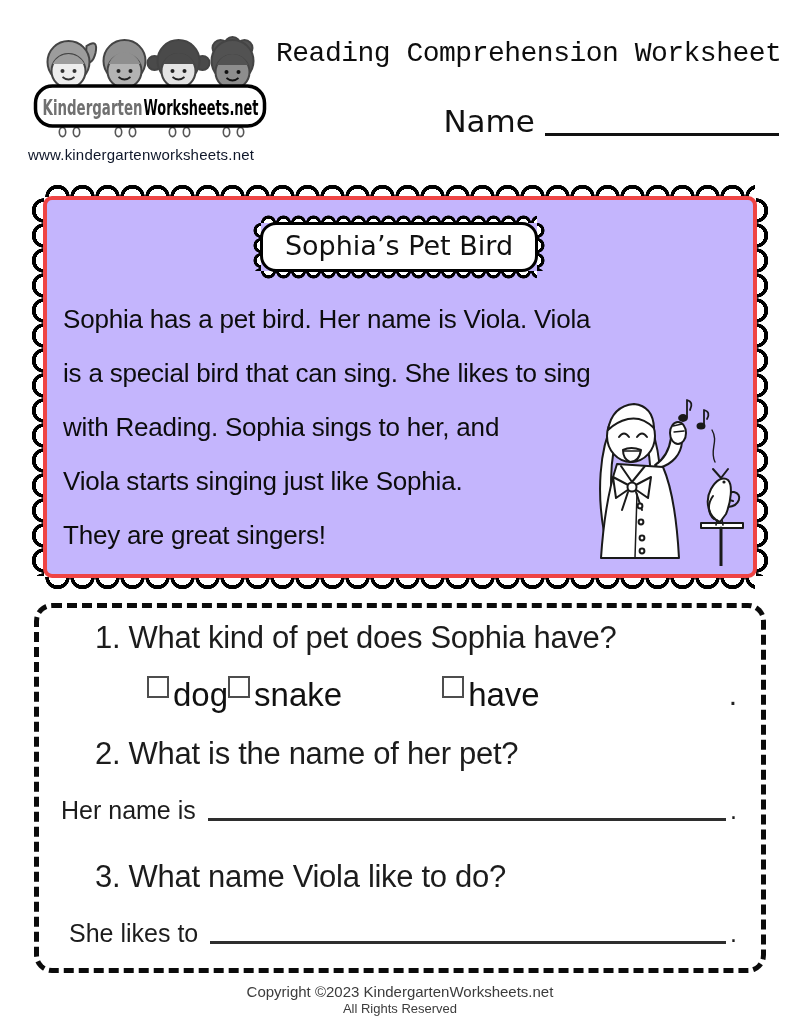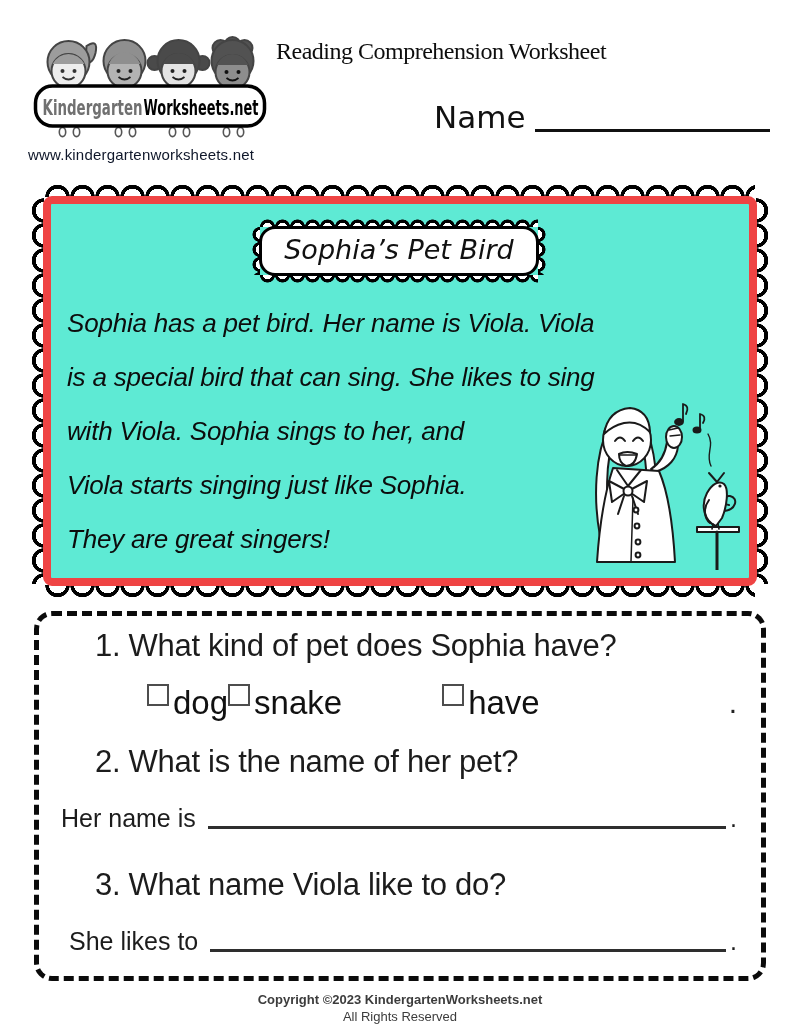--- a/index.html
+++ b/index.html
@@ -4,43 +4,43 @@
 <style>
   * { margin:0; padding:0; box-sizing:border-box; }
   html,body { width:800px; height:1035px; background:#ffffff; overflow:hidden;
               font-family:"Liberation Sans", sans-serif; color:#111; }
 
   
   .header { display:flex; padding:16px 28px 0 26px; }
   .logo-col { width:250px; flex:0 0 250px; }
   .logo-url { font-size:15px; color:#0f172a; margin:2px 0 0 2px; letter-spacing:.2px; }
   .right-col { flex:1; display:flex; flex-direction:column; }
-  .page-title { font-family:Liberation Serif, serif; font-size:24px; letter-spacing:-.5px;
+  .page-title { font-family:Liberation Mono, monospace; font-size:28px; letter-spacing:-.5px;
                 white-space:nowrap; margin-top:22px; color:#0d0d0d; }
   .name-row { display:flex; align-items:flex-end; width:338px; align-self:flex-end;
               margin-top:34px; font-family:"DejaVu Sans", sans-serif; font-size:31px; }
   .name-blank { flex:1; border-bottom:3px solid #111; margin:0 2px 3px 10px; height:6px; }
 
   
   .story-frame { position:relative; margin:20px 30px 0; padding:13px; }
   .sc { position:absolute; background-repeat:repeat-x; }
   .sc-top { top:1px; left:15px; right:15px; height:13px;
     background-image:radial-gradient(circle 13px at 50% 100%, #fff 0 8.5px, #000 8.5px 12px, rgba(0,0,0,0) 12.5px);
     background-size:25px 13px; }
   .sc-bottom { bottom:1px; left:15px; right:15px; height:13px;
     background-image:radial-gradient(circle 13px at 50% 0%, #fff 0 8.5px, #000 8.5px 12px, rgba(0,0,0,0) 12.5px);
     background-size:25px 13px; }
   .sc-left { left:1px; top:15px; bottom:15px; width:13px; background-repeat:repeat-y;
     background-image:radial-gradient(circle 13px at 100% 50%, #fff 0 8.5px, #000 8.5px 12px, rgba(0,0,0,0) 12.5px);
     background-size:13px 25px; }
   .sc-right { right:1px; top:15px; bottom:15px; width:13px; background-repeat:repeat-y;
     background-image:radial-gradient(circle 13px at 0% 50%, #fff 0 8.5px, #000 8.5px 12px, rgba(0,0,0,0) 12.5px);
     background-size:13px 25px; }
-  .story-inner { position:relative; border:8px solid #ef4444; border-radius:9px;
-                 background:#5eead4; padding:10px 18px 12px 16px; min-height:352px;font-style:italic; }
+  .story-inner { position:relative; border:4px solid #ef4444; border-radius:9px;
+                 background:#c4b5fd; padding:10px 18px 12px 16px; min-height:352px; }
 
   
   .capsule-wrap { position:relative; width:fit-content; margin:4px auto 12px; padding:8px; }
   .cp { position:absolute; background-repeat:repeat-x; }
   .cp-top { top:1px; left:9px; right:9px; height:8px;
     background-image:radial-gradient(circle 8px at 50% 100%, #fff 0 4.5px, #000 4.5px 7.2px, rgba(0,0,0,0) 7.8px);
     background-size:15px 8px; }
   .cp-bottom { bottom:1px; left:9px; right:9px; height:8px;
     background-image:radial-gradient(circle 8px at 50% 0%, #fff 0 4.5px, #000 4.5px 7.2px, rgba(0,0,0,0) 7.8px);
     background-size:15px 8px; }
@@ -66,21 +66,21 @@
   .choice { display:flex; align-items:flex-start; gap:4px; }
   .choice.c2 { } .choice.c3 { margin-left:100px; }
   .cbox { width:22px; height:22px; border:2.5px solid #4d4d4d; background:#fff; cursor:pointer; }
   .row-period { margin-left:auto; font-size:30px; color:#222; }
   .answer-row { display:flex; align-items:flex-end; margin-top:24px; font-size:25px; color:#1c1c1c; }
   .answer-row.indent { padding-left:8px; }
   .blank { flex:1; border-bottom:3px solid #2e2e2e; margin:0 4px 4px 12px; height:8px; }
 
   
   .footer { text-align:center; margin-top:10px; color:#3c3c3c; line-height:17px; }
-  .footer .l1 { font-size:13px;font-weight:bold; } .footer .l2 { font-size:13px; }
+  .footer .l1 { font-size:15px; } .footer .l2 { font-size:13px; }
 
   svg text { font-family:"DejaVu Sans", sans-serif; }
 </style>
 </head>
 <body>
 
 <div class="header">
   <div class="logo-col">
     <svg width="248" height="124" viewBox="0 0 235 124">
       <g stroke="#444" stroke-width="2">
@@ -156,21 +156,21 @@
     <div class="capsule-wrap">
       <div class="cp cp-top"></div>
       <div class="cp cp-bottom"></div>
       <div class="cp cp-left"></div>
       <div class="cp cp-right"></div>
       <div class="capsule">Sophia’s Pet Bird</div>
     </div>
     <div class="story-text">
       <div>Sophia has a pet bird. Her name is Viola. Viola</div>
       <div>is a special bird that can sing. She likes to sing</div>
-      <div>with Viola. Sophia sings to her, and</div>
+      <div>with Reading. Sophia sings to her, and</div>
       <div>Viola starts singing just like Sophia.</div>
       <div>They are great singers!</div>
     </div>
     <svg class="illustration" width="184" height="176" viewBox="0 0 184 176">
       <g fill="#fff" stroke="#1a1a1a" stroke-width="2" stroke-linecap="round" stroke-linejoin="round">
         <g>
 
           <path d="M50,32 C36,60 34,104 41,142 L53,144 C46,106 46,66 56,42 Z"></path>
           <path d="M88,36 C99,66 101,112 95,152 L84,152 C91,114 89,72 82,44 Z"></path>
 

